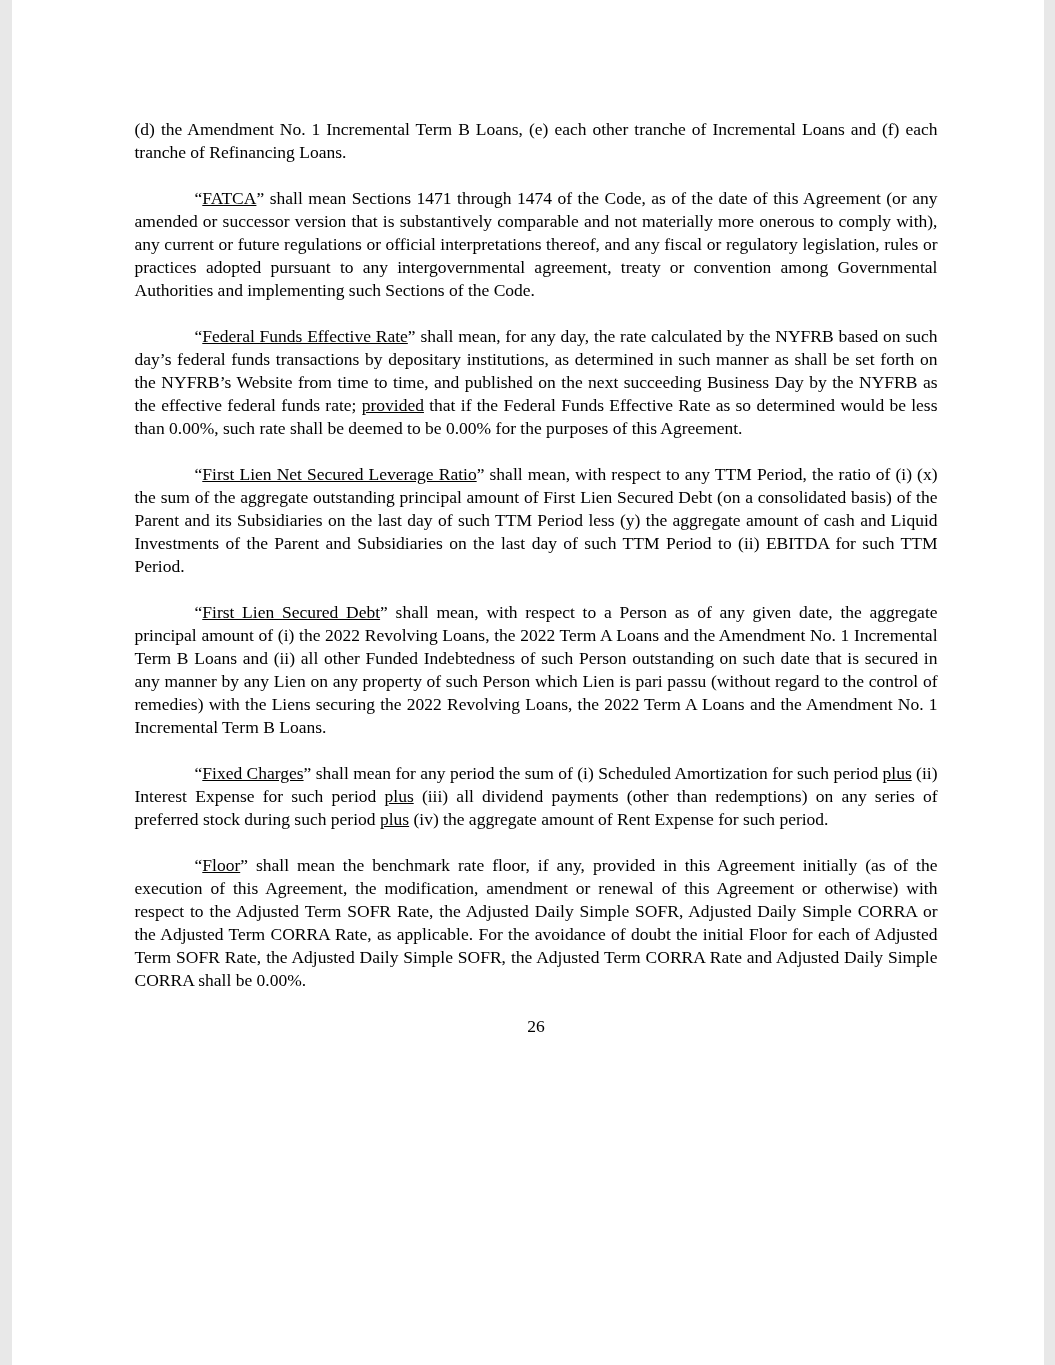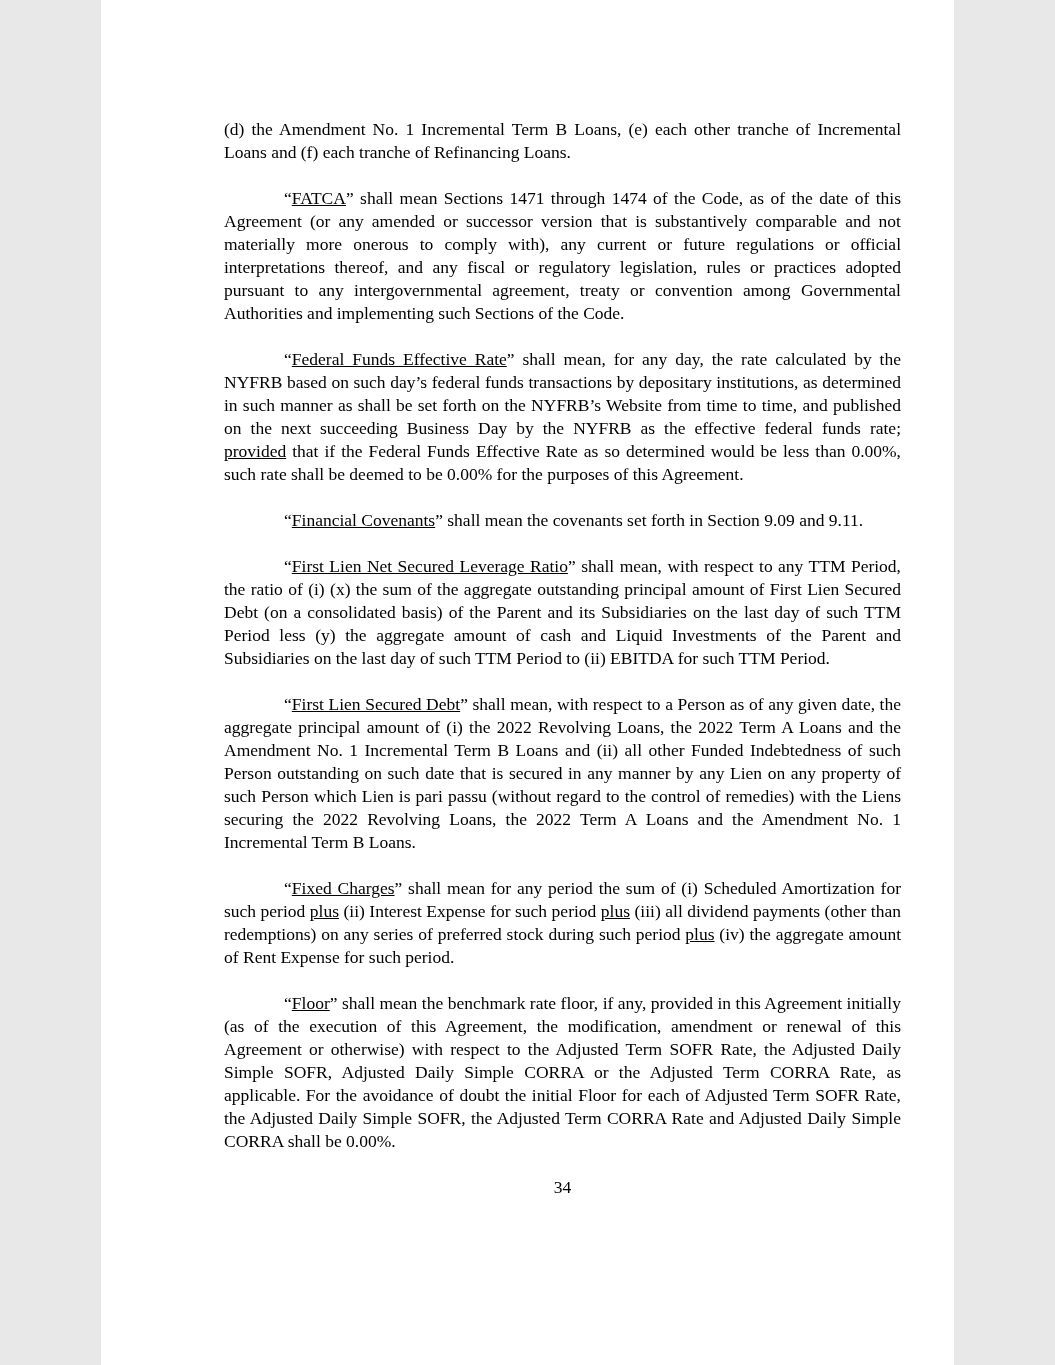--- a/index.html
+++ b/index.html
@@ -1,23 +1,23 @@
 <!DOCTYPE html>
 <html><head>
 <meta charset="utf-8">
 <style>
   * { margin: 0; padding: 0; box-sizing: border-box; }
   html, body { background: #e8e8e8; }
   body { font-family: "Liberation Serif", serif; color: #000; }
   .page {
-    width: 853px;
+    width: 1032px;
     min-height: 1365px;
     margin: 0 auto;
     background: #ffffff;
-    padding: 118px 53px 40px 123px;
+    padding: 118px 106px 40px 123px;
     position: relative;
   }
   .content p {
     font-size: 17.5px;
     line-height: 23px;
     text-align: justify;
     margin-bottom: 23px;
   }
   .content p.indent { text-indent: 60px; }
   .u { text-decoration: underline; }
@@ -29,20 +29,19 @@
   }
 </style>
 </head>
 <body>
 
 <div class="page">
   <div class="content">
       <p><span>(d) the Amendment No. 1 Incremental Term B Loans, (e) each other tranche of Incremental Loans and (f) each tranche of Refinancing Loans.</span></p>
       <p class="indent"><span>“</span><span class="u">FATCA</span><span>” shall mean Sections 1471 through 1474 of the Code, as of the date of this Agreement (or any amended or successor version that is substantively comparable and not materially more onerous to comply with), any current or future regulations or official interpretations thereof, and any fiscal or regulatory legislation, rules or practices adopted pursuant to any intergovernmental agreement, treaty or convention among Governmental Authorities and implementing such Sections of the Code.</span></p>
       <p class="indent"><span>“</span><span class="u">Federal Funds Effective Rate</span><span>” shall mean, for any day, the rate calculated by the NYFRB based on such day’s federal funds transactions by depositary institutions, as determined in such manner as shall be set forth on the NYFRB’s Website from time to time, and published on the next succeeding Business Day by the NYFRB as the effective federal funds rate; </span><span class="u">provided</span><span> that if the Federal Funds Effective Rate as so determined would be less than 0.00%, such rate shall be deemed to be 0.00% for the purposes of this Agreement.</span></p>
-      <p class="indent"><span>“</span><span class="u">Financial Covenants</span><span>” shall mean the covenants set forth in Section 9.09 and 9.11.</span></p>
       <p class="indent"><span>“</span><span class="u">First Lien Net Secured Leverage Ratio</span><span>” shall mean, with respect to any TTM Period, the ratio of (i) (x) the sum of the aggregate outstanding principal amount of First Lien Secured Debt (on a consolidated basis) of the Parent and its Subsidiaries on the last day of such TTM Period less (y) the aggregate amount of cash and Liquid Investments of the Parent and Subsidiaries on the last day of such TTM Period to (ii) EBITDA for such TTM Period.</span></p>
       <p class="indent"><span>“</span><span class="u">First Lien Secured Debt</span><span>” shall mean, with respect to a Person as of any given date, the aggregate principal amount of (i) the 2022 Revolving Loans, the 2022 Term A Loans and the Amendment No. 1 Incremental Term B Loans and (ii) all other Funded Indebtedness of such Person outstanding on such date that is secured in any manner by any Lien on any property of such Person which Lien is pari passu (without regard to the control of remedies) with the Liens securing the 2022 Revolving Loans, the 2022 Term A Loans and the Amendment No. 1 Incremental Term B Loans.</span></p>
       <p class="indent"><span>“</span><span class="u">Fixed Charges</span><span>” shall mean for any period the sum of (i) Scheduled Amortization for such period </span><span class="u">plus</span><span> (ii) Interest Expense for such period </span><span class="u">plus</span><span> (iii) all dividend payments (other than redemptions) on any series of preferred stock during such period </span><span class="u">plus</span><span> (iv) the aggregate amount of Rent Expense for such period.</span></p>
       <p class="indent"><span>“</span><span class="u">Floor</span><span>” shall mean the benchmark rate floor, if any, provided in this Agreement initially (as of the execution of this Agreement, the modification, amendment or renewal of this Agreement or otherwise) with respect to the Adjusted Term SOFR Rate, the Adjusted Daily Simple SOFR, Adjusted Daily Simple CORRA or the Adjusted Term CORRA Rate, as applicable. For the avoidance of doubt the initial Floor for each of Adjusted Term SOFR Rate, the Adjusted Daily Simple SOFR, the Adjusted Term CORRA Rate and Adjusted Daily Simple CORRA shall be 0.00%.</span></p>
     </div>
-  <div class="page-number">34</div>
+  <div class="page-number">26</div>
 </div>
 
 </body></html>

